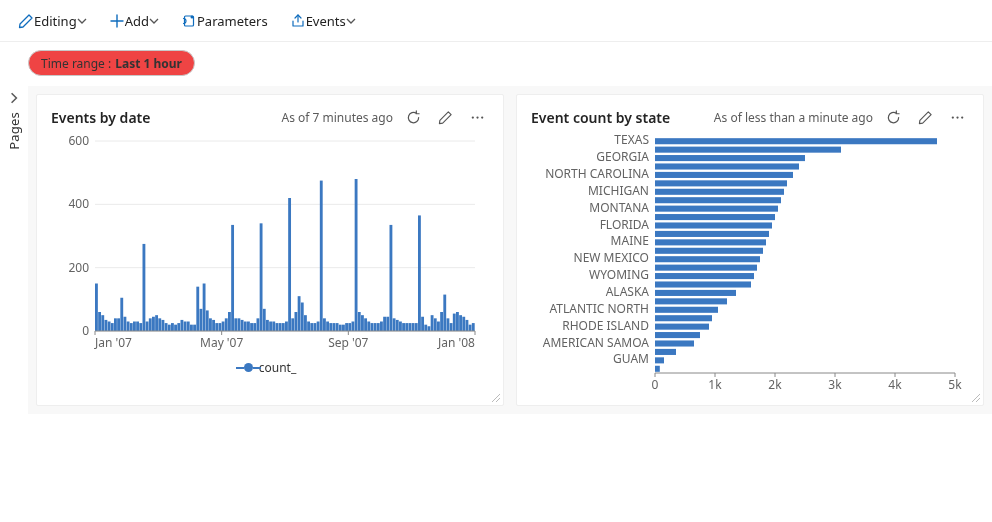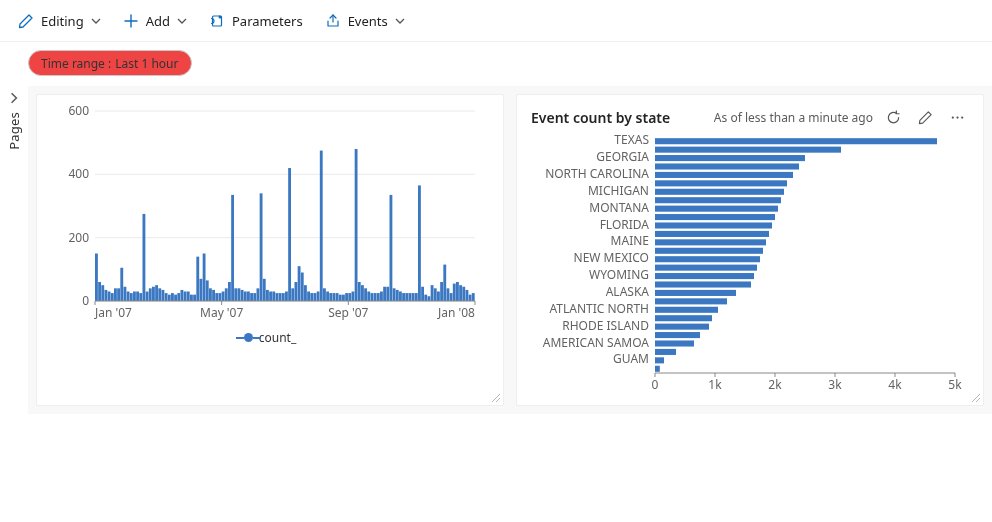--- a/index.html
+++ b/index.html
@@ -12,28 +12,28 @@
     --panel:#ffffff;
     --bg:#f8f8f8;
     --chip-border:#c8c8c8;
   }
   html,body{margin:0;padding:0;background:#fff;color:var(--ink);font-family:"Segoe UI",ui-sans-serif,system-ui,Arial,sans-serif;font-size:13px;}
   *{box-sizing:border-box;}
   svg{display:block;}
 
   
   .toolbar{display:flex;align-items:center;height:42px;padding:0 8px;gap:2px;border-bottom:1px solid #eeeeee;}
-  .tbtn{display:flex;align-items:center;gap:7px;padding:0 10px;height:32px;border-radius:3px;color:#222;cursor:pointer;}
+  .tbtn{display:flex;align-items:center;padding:0 10px;height:32px;border-radius:3px;color:#222;cursor:pointer;}
   .tbtn .ico{width:16px;height:16px;color:#0f6cbd;}
   .tbtn .caret{width:10px;height:10px;color:#555;}
 
   
   .chiprow{padding:8px 14px 10px 28px;}
   .chip{display:inline-flex;align-items:center;height:26px;padding:0 12px;border:1px solid var(--chip-border);border-radius:14px;background:#ef4444;font-size:12px;color:#333;cursor:pointer;}
-  .chip b{font-weight:400;margin-left:4px;}
+  .chip b{font-weight:700;margin-left:4px;}
 
   
   .workspace{display:flex;align-items:stretch;}
   .sidebar{width:28px;flex:0 0 28px;padding-top:6px;display:flex;flex-direction:column;align-items:center;gap:8px;}
   .sidebar .chev{color:#5b5b5b;cursor:pointer;}
   .sidebar .vlabel{writing-mode:vertical-rl;transform:rotate(180deg);font-size:13px;color:#333;letter-spacing:.2px;}
 
   .canvas{flex:1;background:var(--bg);padding:8px;display:grid;grid-template-columns:1fr 1fr;gap:12px;align-content:start;}
 
   .panel{background:var(--panel);border:1px solid #eee;border-radius:2px;position:relative;padding:10px 14px 10px 14px;}
@@ -122,20 +122,42 @@
       <svg width="12" height="12" viewBox="0 0 10 10" fill="none" stroke="currentColor" stroke-width="1.3">
           <path d="M3 1l4 4-4 4"></path>
         </svg>
     </span>
     <span class="vlabel">Pages</span>
   </div>
 
   <div class="canvas">
 
     <div class="panel">
+      <div class="phead">
+        <div class="ptitle">Events by date</div>
+        <div class="pstatus">As of 7 minutes ago</div>
+        <div class="ibtn">
+          <svg width="15" height="15" viewBox="0 0 16 16" fill="none" stroke="currentColor" stroke-width="1.3" stroke-linecap="round">
+              <path d="M13.5 8A5.5 5.5 0 1 1 11 3.5"></path>
+              <path d="M11 1v3h3"></path>
+            </svg>
+        </div>
+        <div class="ibtn">
+          <svg width="15" height="15" viewBox="0 0 16 16" fill="none" stroke="currentColor" stroke-width="1.2" stroke-linecap="round" stroke-linejoin="round">
+              <path d="M11 2l3 3L5 14l-3.5.5L2 11z"></path>
+            </svg>
+        </div>
+        <div class="ibtn">
+          <svg width="15" height="15" viewBox="0 0 16 16" fill="currentColor">
+              <circle cx="3" cy="8" r="1.2"></circle>
+              <circle cx="8" cy="8" r="1.2"></circle>
+              <circle cx="13" cy="8" r="1.2"></circle>
+            </svg>
+        </div>
+      </div>
 
       <div class="chart">
         <svg id="chart1" viewBox="0 0 430 220" width="100%" height="220">
             <line x1="40" x2="420" y1="196" y2="196" stroke="#eaeaea" stroke-width="1"></line>
             <text x="34" y="200" text-anchor="end">0</text>
             <line x1="40" x2="420" y1="132.66666666666669" y2="132.66666666666669" stroke="#eaeaea" stroke-width="1"></line>
             <text x="34" y="136.66666666666669" text-anchor="end">200</text>
             <line x1="40" x2="420" y1="69.33333333333334" y2="69.33333333333334" stroke="#eaeaea" stroke-width="1"></line>
             <text x="34" y="73.33333333333334" text-anchor="end">400</text>
             <line x1="40" x2="420" y1="6" y2="6" stroke="#eaeaea" stroke-width="1"></line>

